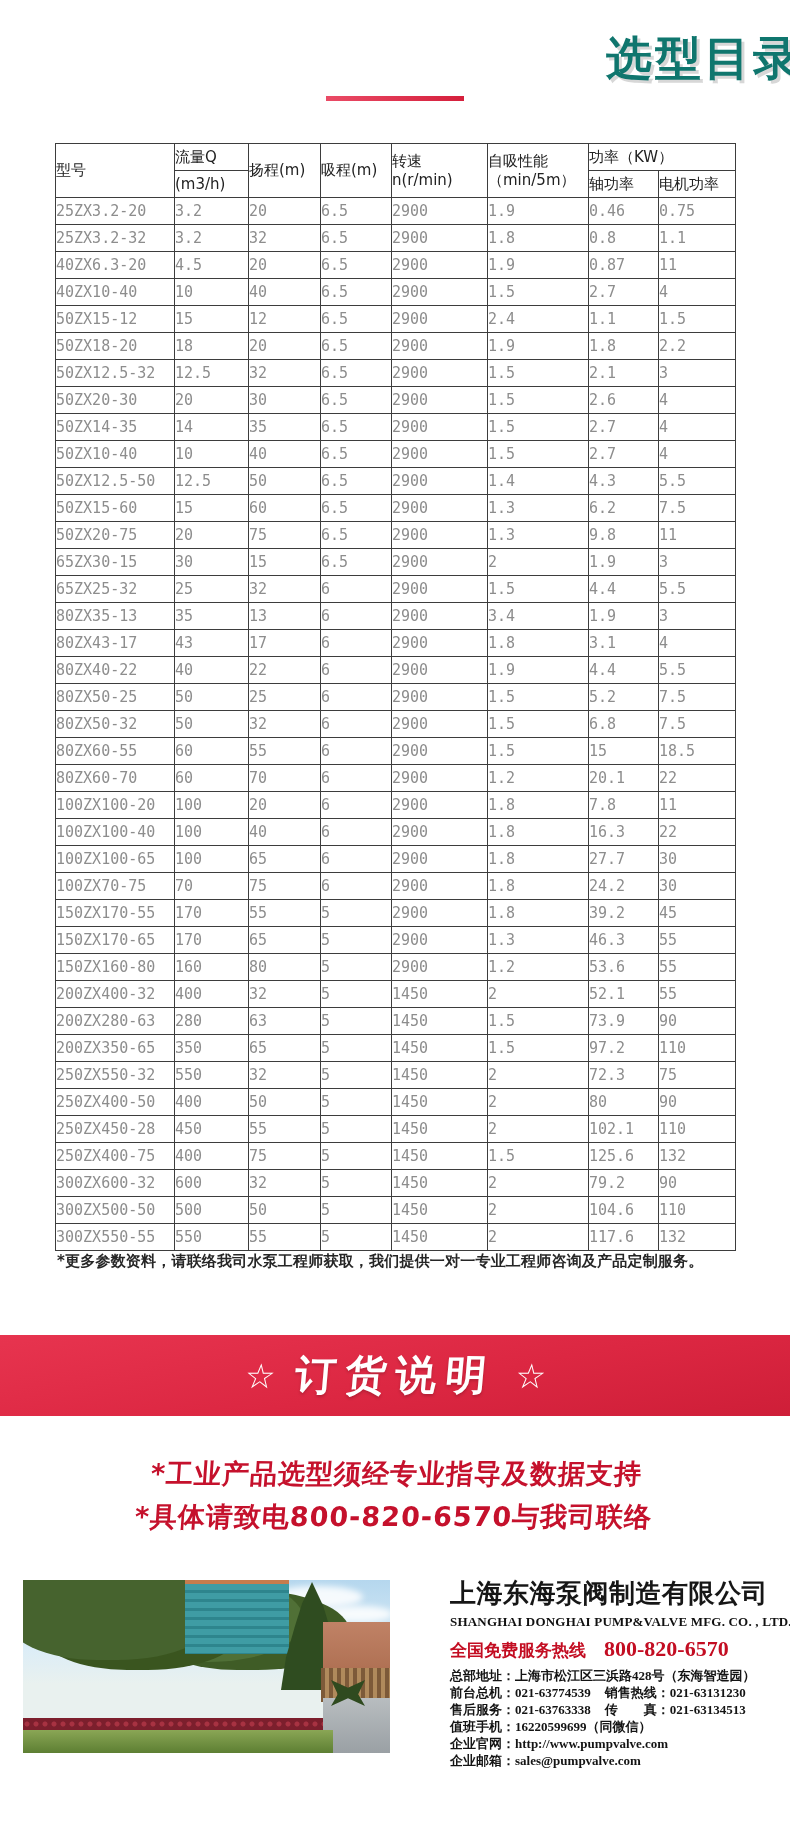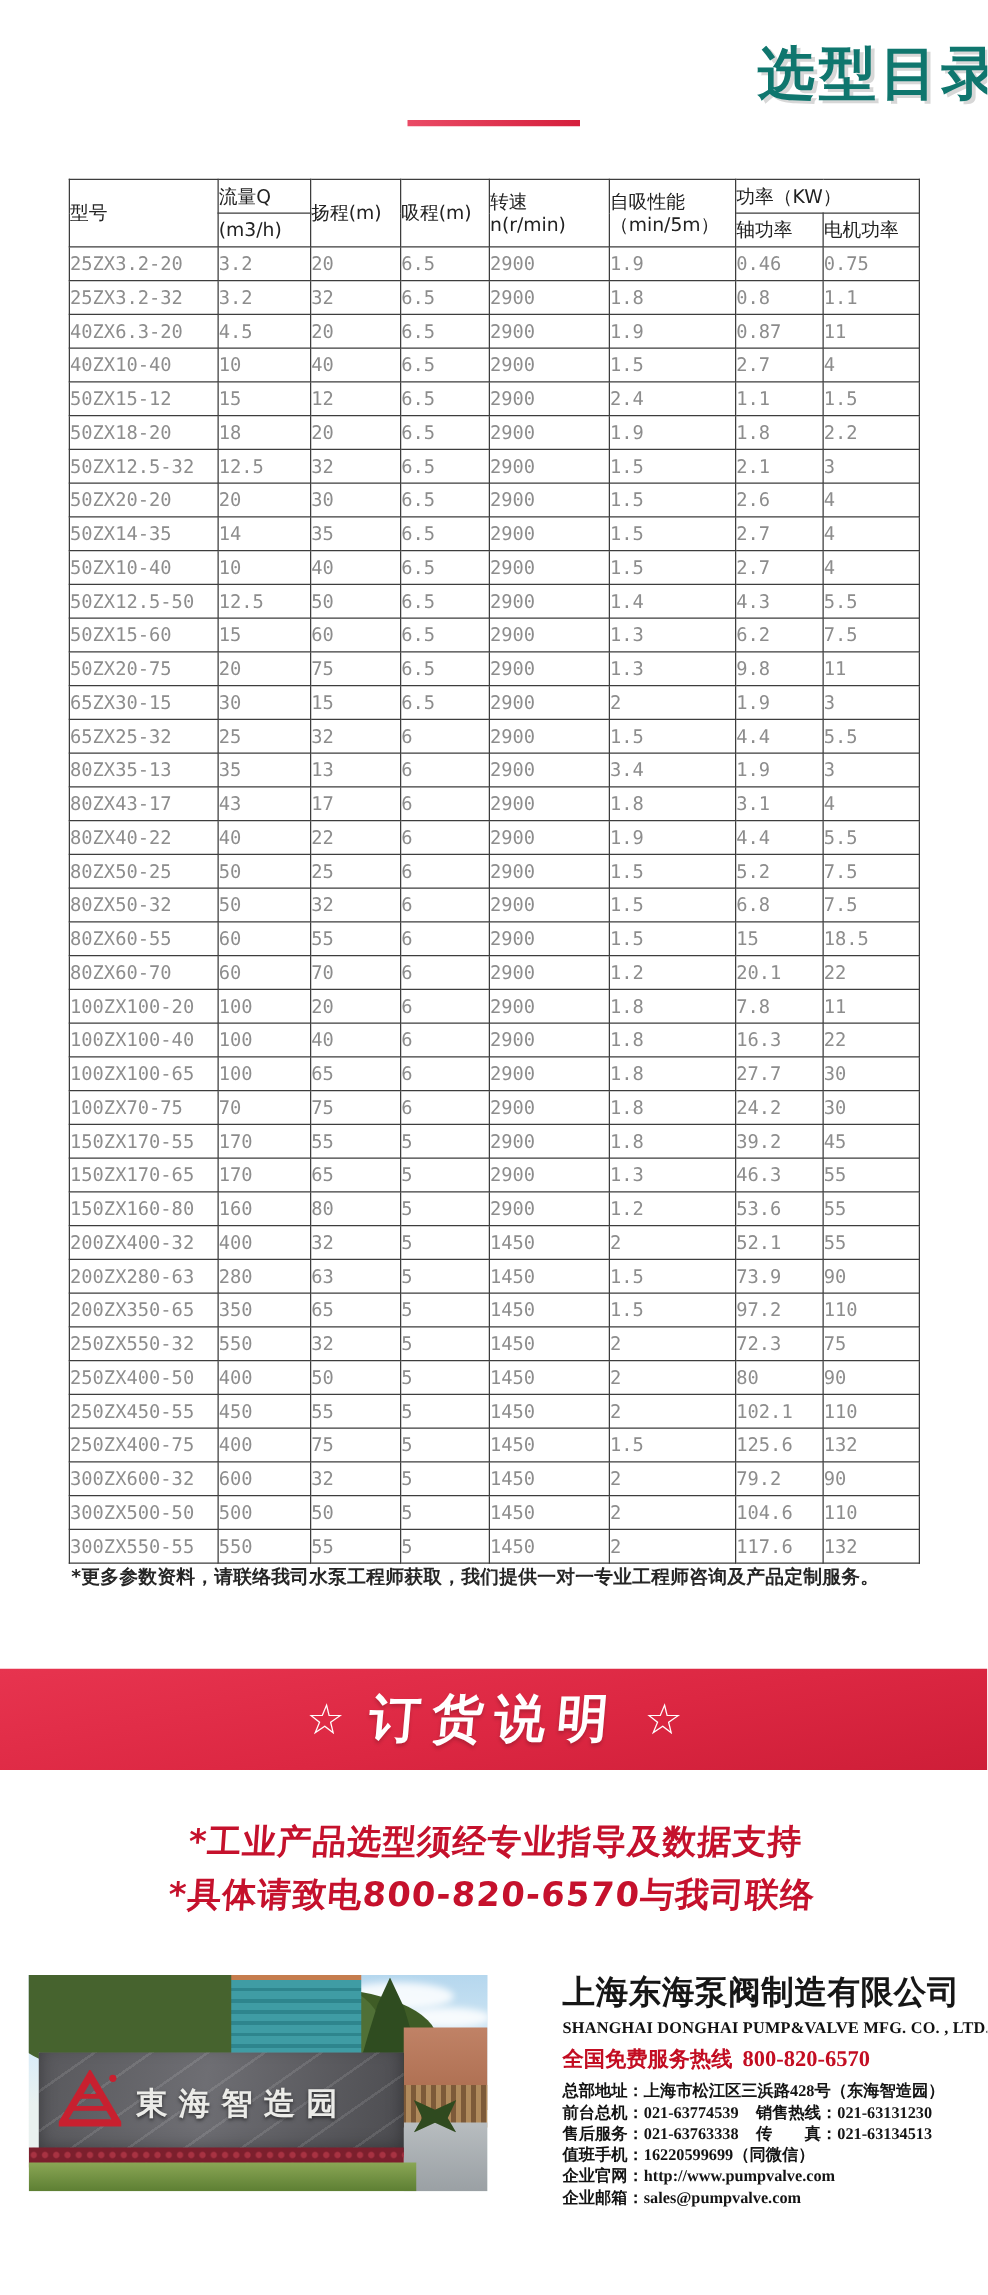--- a/index.html
+++ b/index.html
@@ -71,21 +71,21 @@
   .grass{left:0;top:150px;width:310px;height:23px;background:linear-gradient(180deg,#8aa655,#5d7f33);}
   .cycad{left:308px;top:100px;width:34px;height:26px;background:#2f4a1f;
          clip-path:polygon(50% 30%,100% 0,80% 55%,100% 100%,50% 70%,0 100%,20% 55%,0 0);}
 
   .info{position:absolute;left:450px;top:1576px;width:340px;}
   .name-cn{font-size:26px;font-weight:bold;color:#161616;letter-spacing:0.5px;white-space:nowrap;}
   .name-en{margin-top:3px;font-size:13px;font-weight:bold;color:#111;white-space:nowrap;
          font-family:"Liberation Serif","DejaVu Serif",serif;letter-spacing:0.2px;}
   .hotline{margin-top:6px;color:#c30d22;white-space:nowrap;}
   .hotline-label{font-size:17px;font-weight:bold;}
-  .hotline-number{font-size:18px;font-weight:bold;margin-left:8px;
+  .hotline-number{font-size:22px;font-weight:bold;margin-left:18px;
          font-family:"Liberation Serif","DejaVu Serif",serif;}
   .details{margin-top:5px;}
   .info-line{font-size:13px;line-height:17px;color:#141414;white-space:nowrap;
          font-family:"Liberation Serif","DejaVu Serif",serif;}
   .lbl,.val{font-weight:bold;}
   .pair2{margin-left:14px;}
 </style>
 </head>
 <body>
 
@@ -192,21 +192,21 @@
           <td>50ZX12.5-32</td>
           <td>12.5</td>
           <td>32</td>
           <td>6.5</td>
           <td>2900</td>
           <td>1.5</td>
           <td>2.1</td>
           <td>3</td>
         </tr>
         <tr>
-          <td>50ZX20-20</td>
+          <td>50ZX20-30</td>
           <td>20</td>
           <td>30</td>
           <td>6.5</td>
           <td>2900</td>
           <td>1.5</td>
           <td>2.6</td>
           <td>4</td>
         </tr>
         <tr>
           <td>50ZX14-35</td>
@@ -462,21 +462,21 @@
           <td>250ZX400-50</td>
           <td>400</td>
           <td>50</td>
           <td>5</td>
           <td>1450</td>
           <td>2</td>
           <td>80</td>
           <td>90</td>
         </tr>
         <tr>
-          <td>250ZX450-55</td>
+          <td>250ZX450-28</td>
           <td>450</td>
           <td>55</td>
           <td>5</td>
           <td>1450</td>
           <td>2</td>
           <td>102.1</td>
           <td>110</td>
         </tr>
         <tr>
           <td>250ZX400-75</td>
@@ -538,29 +538,20 @@
 
   <div class="photo">
     <div class="cloud c1"></div>
     <div class="cloud c2"></div>
     <div class="tree-left"></div>
     <div class="glass-bldg"></div>
     <div class="pine"></div>
     <div class="bldg-right"></div>
     <div class="fence-right"></div>
     <div class="pavement"></div>
-    <div class="wall">
-      <svg class="logo" viewBox="0 0 52 46">
-        <path d="M26 4 L49 43 L3 43 Z" fill="none" stroke="#c8202f" stroke-width="6"></path>
-        <rect x="15" y="19" width="22" height="4" fill="#c8202f"></rect>
-        <rect x="11" y="29" width="30" height="4" fill="#c8202f"></rect>
-        <circle cx="45" cy="6" r="3" fill="#c8202f"></circle>
-      </svg>
-      <span class="sign-text">東海智造园</span>
-    </div>
     <div class="hedge"></div>
     <div class="curb"></div>
     <div class="grass"></div>
     <div class="cycad"></div>
   </div>
 
   <div class="info">
     <div class="name-cn">上海东海泵阀制造有限公司</div>
     <div class="name-en">SHANGHAI DONGHAI PUMP&amp;VALVE MFG. CO. , LTD.</div>
     <div class="hotline">

